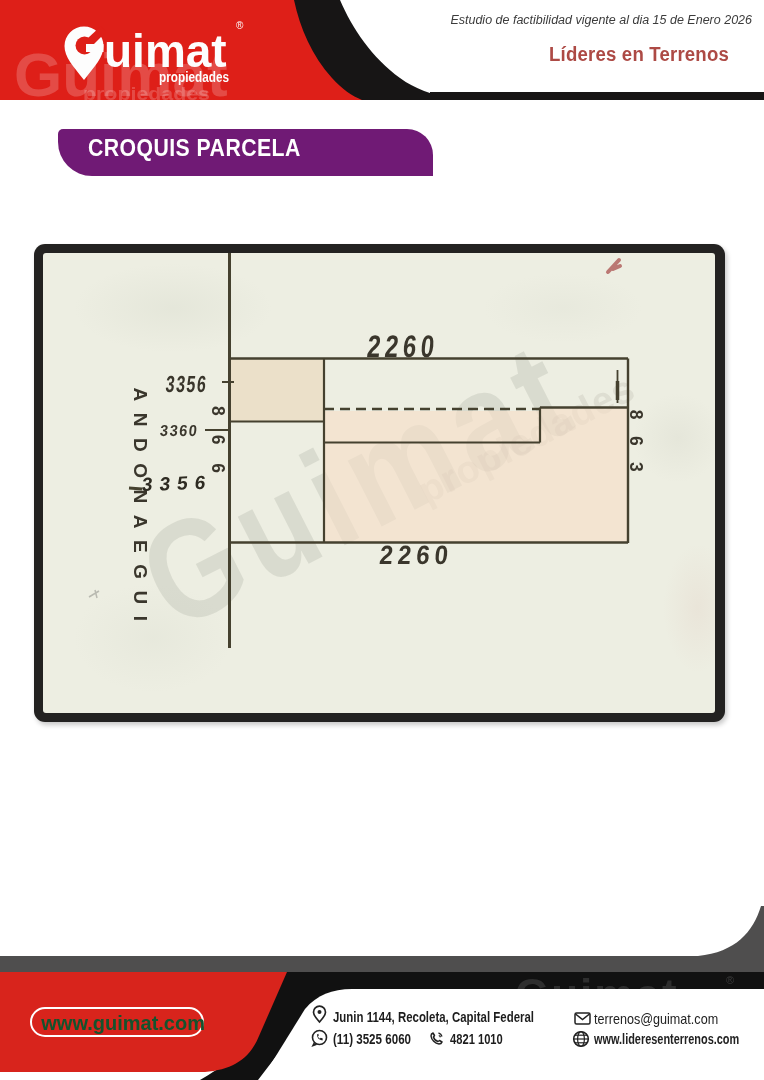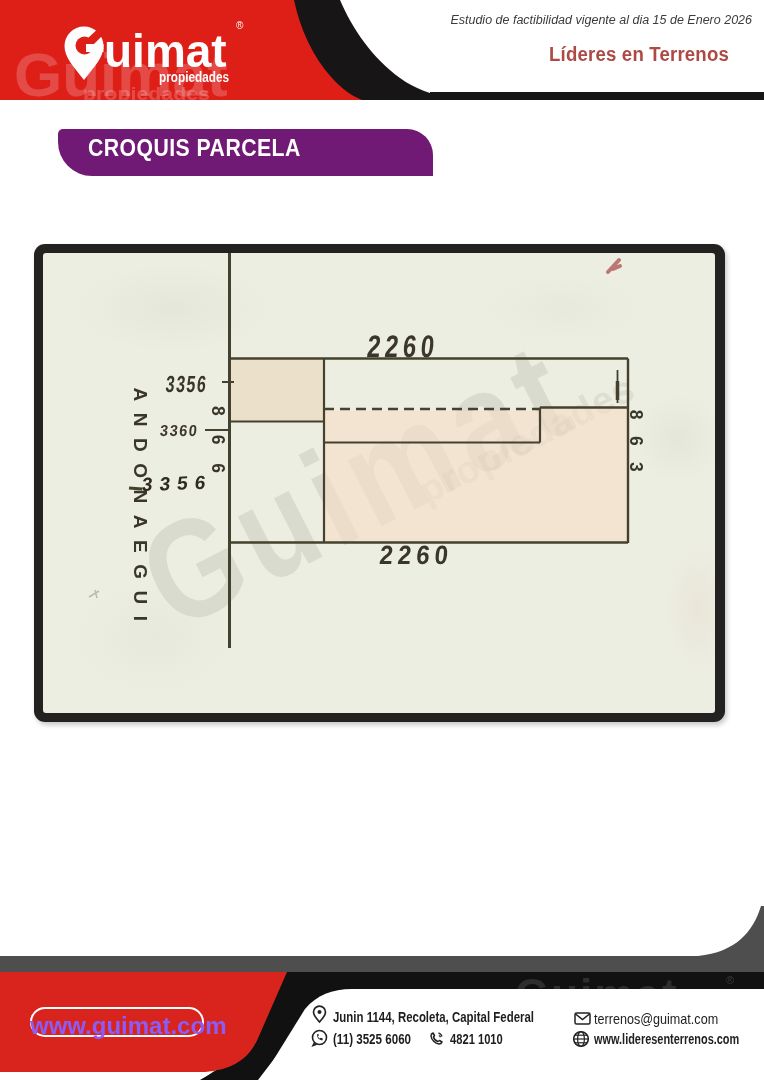--- a/index.html
+++ b/index.html
@@ -131,21 +131,21 @@
 
   <text x="726" y="84" font-size="11" fill="#3b3b3b">®</text>
 
   <path d="M764,89 L352,89 C332,89 317,95 305,109 L261,180 L764,180 Z" fill="#ffffff"></path>
 
   <path d="M0,72 H287 L259,136 C250,159 232,170 205,172 L0,172 Z" fill="#d8241c"></path>
 </svg>
 
 <div class="abs" style="left:30px;top:1007px;width:170px;height:26px;border:2.5px solid #ffffff;border-radius:16px;background:transparent;"></div>
 
-<div class="abs" style="left:30px;top:1012px;width:175px;text-align:left;font-size:24px;font-weight:bold;color:#8b5cf6;">www.guimat.com</div>
+<div class="abs" style="left:30px;top:1012px;width:175px;text-align:right;font-size:20px;font-weight:bold;color:#14532d;">www.guimat.com</div>
 
 <svg class="abs" style="left:312px;top:1005px" width="15" height="19" viewBox="0 0 15 19">
   <path d="M7.5,1.2 A6,6 0 0 1 13.5,7.2 C13.5,10.5 10.5,13.5 7.5,17 C4.5,13.5 1.5,10.5 1.5,7.2 A6,6 0 0 1 7.5,1.2 Z" fill="none" stroke="#222" stroke-width="1.7"></path>
   <circle cx="7.5" cy="7" r="2" fill="#222"></circle>
 </svg>
 
 <div class="abs" style="left:333px;top:1008px;font-size:15px;font-weight:bold;color:#1d1d1d;transform:scaleX(0.763);transform-origin:0 0;white-space:nowrap;">Junin 1144, Recoleta, Capital Federal</div>
 
 <svg class="abs" style="left:311px;top:1029px" width="17" height="18" viewBox="0 0 17 18">
   <circle cx="8.5" cy="8.5" r="7" fill="none" stroke="#222" stroke-width="1.6"></circle>

